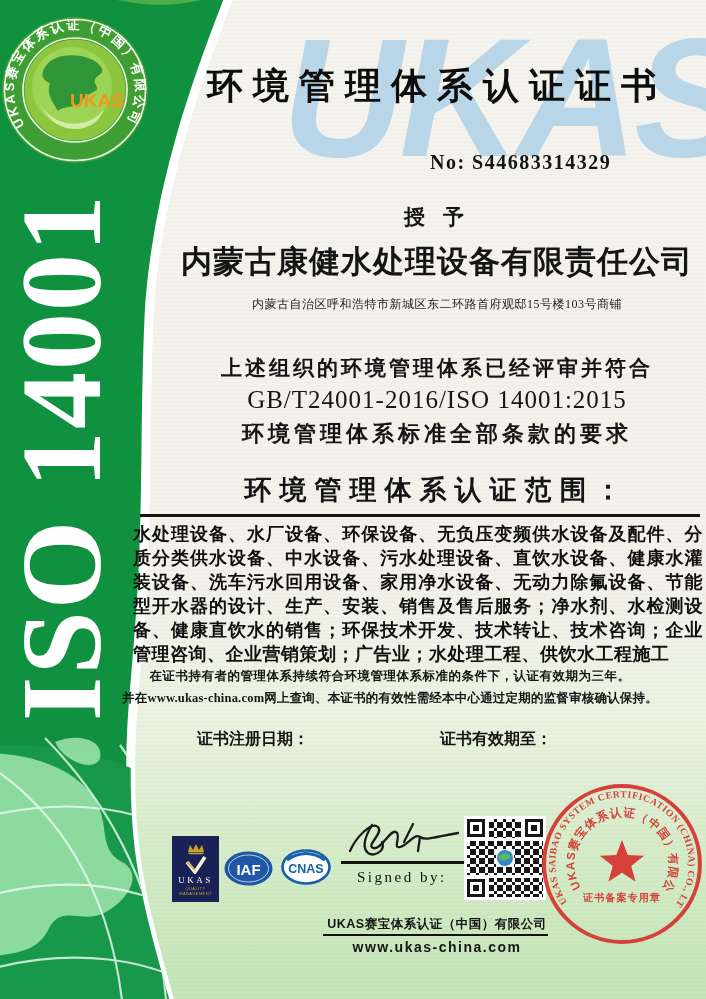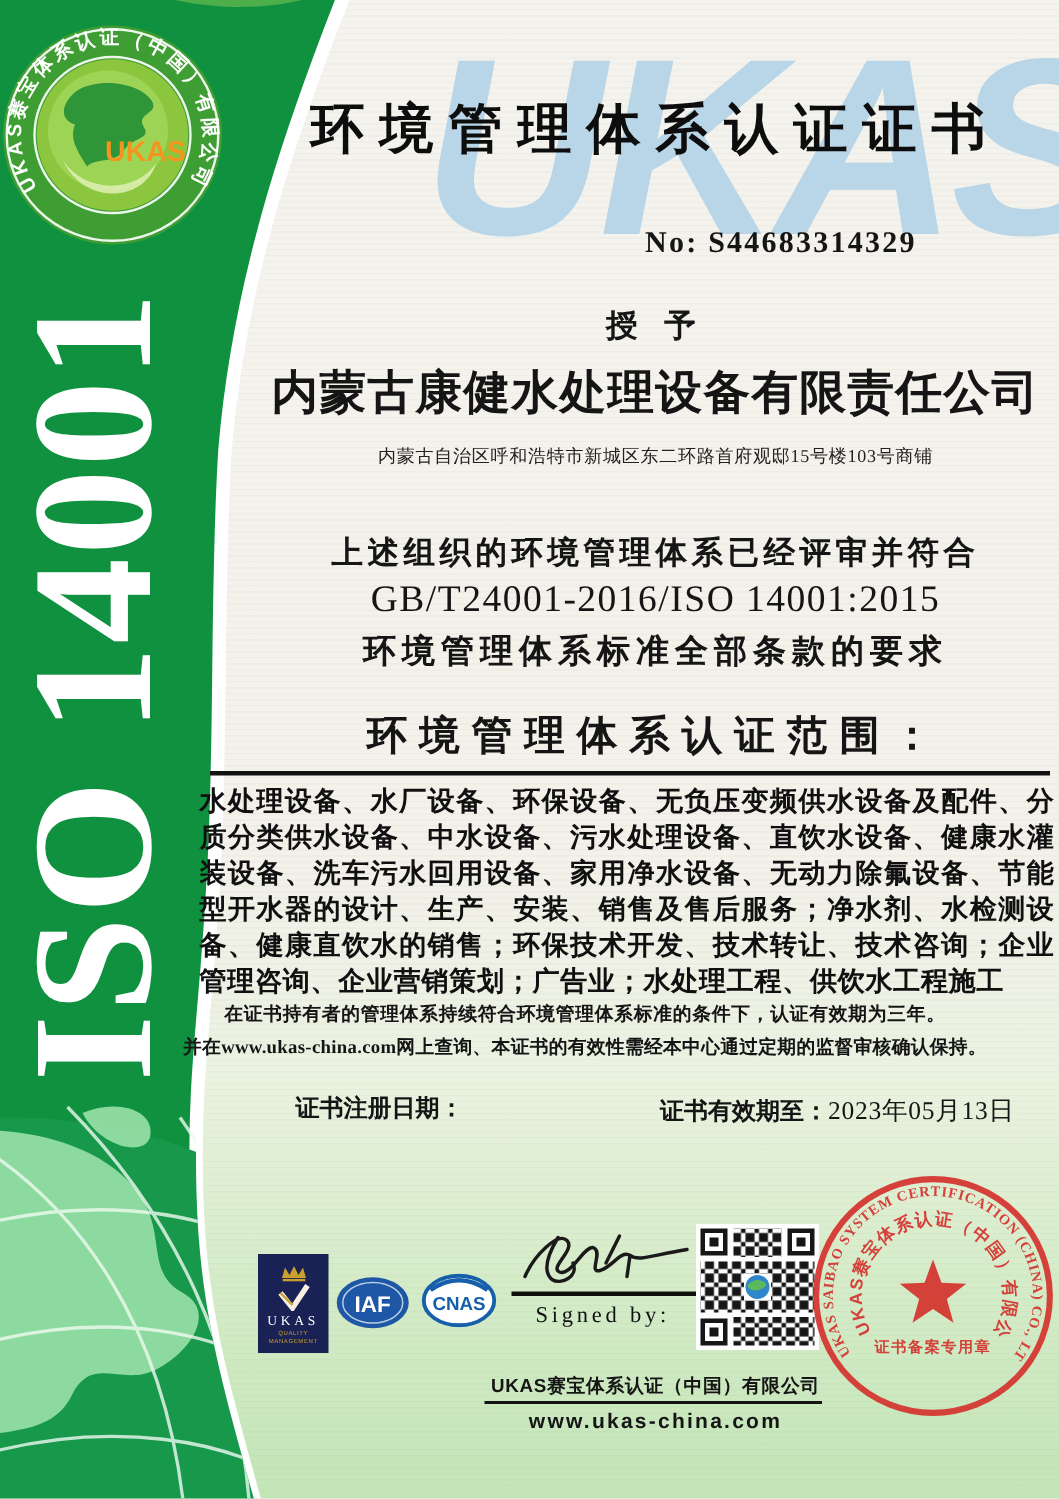--- a/index.html
+++ b/index.html
@@ -129,21 +129,20 @@
 <div class="abs scope-body">水处理设备、水厂设备、环保设备、无负压变频供水设备及配件、分质分类供水设备、中水设备、污水处理设备、直饮水设备、健康水灌装设备、洗车污水回用设备、家用净水设备、无动力除氟设备、节能型开水器的设计、生产、安装、销售及售后服务；净水剂、水检测设备、健康直饮水的销售；环保技术开发、技术转让、技术咨询；企业管理咨询、企业营销策划；广告业；水处理工程、供饮水工程施工</div>
 
 <div class="abs cx2 fine1">在证书持有者的管理体系持续符合环境管理体系标准的条件下，认证有效期为三年。</div>
 <div class="abs cx2 fine2">并在www.ukas-china.com网上查询、本证书的有效性需经本中心通过定期的监督审核确认保持。</div>
 
 <div class="abs date-row date-issue">
   <span class="lab">证书注册日期：</span>
 </div>
 <div class="abs date-row date-expiry">
   <span class="lab">证书有效期至：</span>
-  <span class="val">2023年05月13日</span>
 </div>
 
 <div class="abs ukas-qm">
   <svg width="18" height="12" viewBox="0 0 18 12">
     <path d="M1,9 L3,2 L6,7 L9,1 L12,7 L15,2 L17,9 Z" fill="#c8a02e"></path>
     <rect x="1.5" y="9.6" width="15" height="1.6" fill="#c8a02e"></rect>
   </svg>
   <svg width="24" height="19" viewBox="0 0 24 19">
     <path d="M3,7 L11,17 L21,2" stroke="#f5f0e0" stroke-width="3.6" fill="none"></path>
     <path d="M3,7 L11,15" stroke="#c8a02e" stroke-width="1.6" fill="none"></path>

